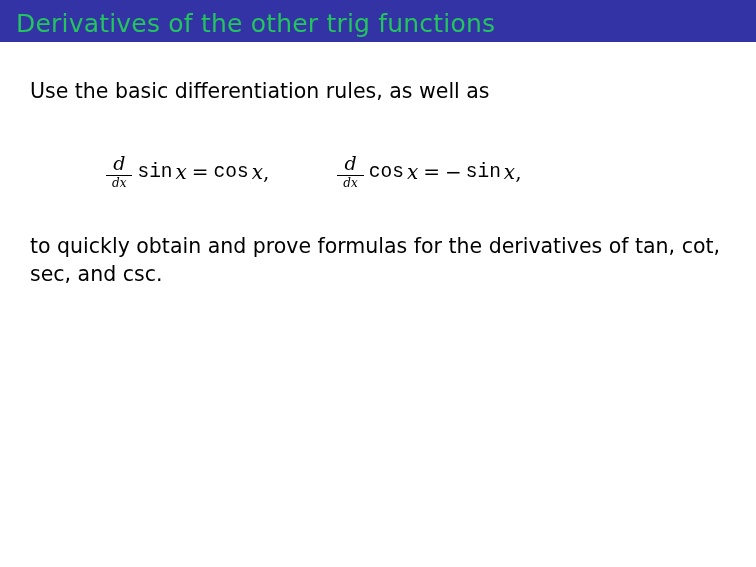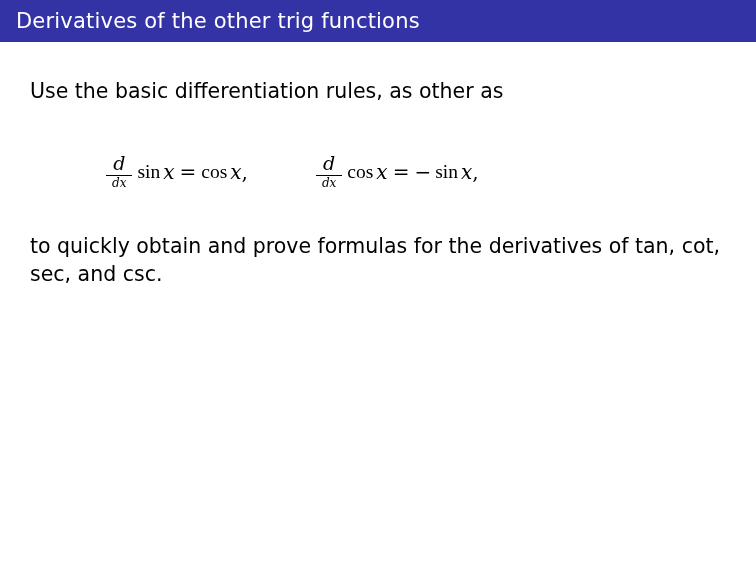--- a/index.html
+++ b/index.html
@@ -24,22 +24,22 @@
     left: 0;
     top: 0;
     width: 756px;
     height: 42px;
     background: #3333a6;
   }
   .title-text {
     position: absolute;
     left: 16px;
     top: 9px;
-    font-size: 21px;
-    color: #ffffff;
+    font-size: 25px;
+    color: #22c55e;
     font-family: "DejaVu Sans", sans-serif;
     letter-spacing: 0.2px;
     white-space: nowrap;
   }
   .body-area {
     position: absolute;
     left: 0;
     top: 42px;
     width: 756px;
     height: 525px;
@@ -104,21 +104,21 @@
     font-style: italic;
     font-size: 12px;
     padding: 1px 6px 0 6px;
   }
   .op {
     font-family: "DejaVu Serif", serif;
     font-size: 20px;
     padding: 0 5px;
   }
   .fn {
-    font-family: Liberation Serif, serif;
+    font-family: Liberation Mono, monospace;
     font-size: 19.5px;
     padding-right: 3px;
   }
   .var {
     font-family: "DejaVu Serif", serif;
     font-style: italic;
     font-size: 20px;
   }
   .comma {
     font-family: "DejaVu Serif", serif;
@@ -134,21 +134,21 @@
 <body>
 
 <div class="slide">
 
   <div class="title-bar">
     <div class="title-text">Derivatives of the other trig functions</div>
   </div>
 
   <div class="body-area">
 
-    <div class="para para-intro">Use the basic differentiation rules, as other as</div>
+    <div class="para para-intro">Use the basic differentiation rules, as well as</div>
 
     <div class="formula-row">
 
       <div class="formula formula-1">
         <span class="frac">
           <span class="num">d</span>
           <span class="bar"></span>
           <span class="den">dx</span>
         </span>
         <span class="fn">sin</span>

